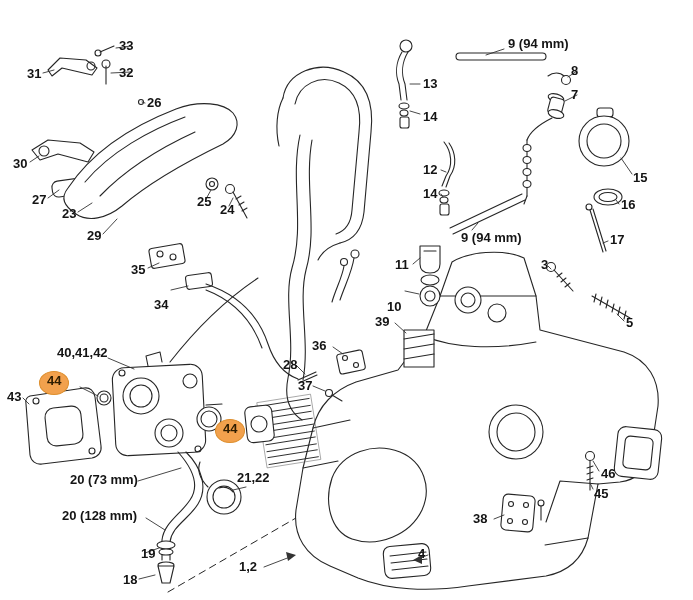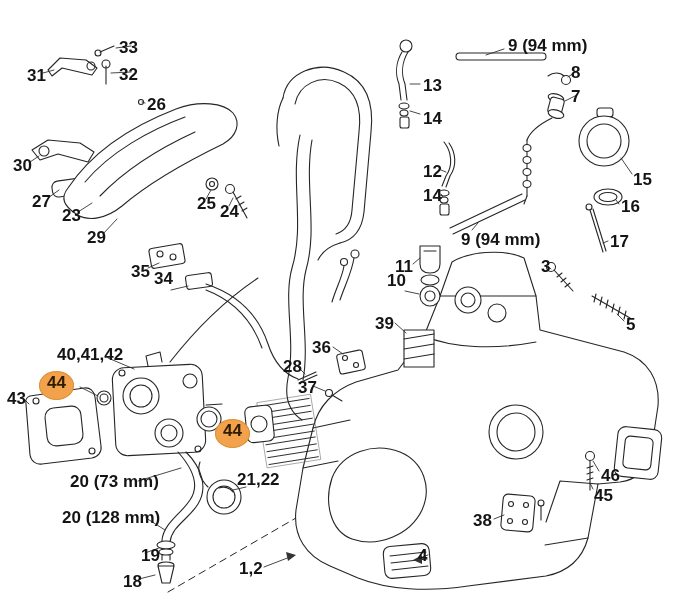--- a/index.html
+++ b/index.html
@@ -1,21 +1,21 @@
 <!DOCTYPE html>
 <html><head>
 <meta charset="utf-8">
 <style>
   * { box-sizing: border-box; margin: 0; padding: 0; }
   html, body { width: 693px; height: 600px; background: #ffffff; overflow: hidden;
     font-family: "Liberation Sans", sans-serif; }
   .stage { position: relative; width: 693px; height: 600px; background: #fff; }
   svg.art { position: absolute; left: 0; top: 0; }
   .label-layer { position: absolute; left: 0; top: 0; width: 100%; height: 100%; }
-  .part-label { position: absolute; font-size: 17px; font-weight: 700; color: #141414;
+  .part-label { position: absolute; font-size: 13px; font-weight: 700; color: #141414;
     white-space: nowrap; line-height: 1.1; cursor: pointer; }
   .part-label .suffix { font-weight: 700; text-align: right; }
   .part-label.highlight { border-radius: 50%; padding: 2px 7px 6px; margin-left: -7px;
     margin-top: -4px; color: #2e1d00; }
 </style>
 </head>
 <body>
 
 <div class="stage">
 
@@ -328,34 +328,34 @@
       <div class="part-label" style="left: 27px; top: 67px;"><span class="num">31</span></div>
       <div class="part-label" style="left: 119px; top: 66px;"><span class="num">32</span></div>
       <div class="part-label" style="left: 147px; top: 96px;"><span class="num">26</span></div>
       <div class="part-label" style="left: 13px; top: 157px;"><span class="num">30</span></div>
       <div class="part-label" style="left: 32px; top: 193px;"><span class="num">27</span></div>
       <div class="part-label" style="left: 62px; top: 207px;"><span class="num">23</span></div>
       <div class="part-label" style="left: 87px; top: 229px;"><span class="num">29</span></div>
       <div class="part-label" style="left: 197px; top: 195px;"><span class="num">25</span></div>
       <div class="part-label" style="left: 220px; top: 203px; text-align: center;"><span class="num">24</span></div>
       <div class="part-label" style="left: 131px; top: 263px;"><span class="num">35</span></div>
-      <div class="part-label" style="left: 154px; top: 270px; text-align: center;"><span class="num">34</span></div>
+      <div class="part-label" style="left: 154px; top: 298px; text-align: center;"><span class="num">34</span></div>
       <div class="part-label" style="left: 508px; top: 37px;"><span class="num">9</span><span class="suffix"> (94 mm)</span></div>
       <div class="part-label" style="left: 571px; top: 64px;"><span class="num">8</span></div>
       <div class="part-label" style="left: 571px; top: 88px;"><span class="num">7</span></div>
       <div class="part-label" style="left: 423px; top: 77px;"><span class="num">13</span></div>
       <div class="part-label" style="left: 423px; top: 110px;"><span class="num">14</span></div>
       <div class="part-label" style="left: 423px; top: 163px;"><span class="num">12</span></div>
       <div class="part-label" style="left: 423px; top: 187px;"><span class="num">14</span></div>
       <div class="part-label" style="left: 633px; top: 171px;"><span class="num">15</span></div>
       <div class="part-label" style="left: 621px; top: 198px;"><span class="num">16</span></div>
       <div class="part-label" style="left: 610px; top: 233px; text-align: center;"><span class="num">17</span></div>
       <div class="part-label" style="left: 461px; top: 231px;"><span class="num">9</span><span class="suffix"> (94 mm)</span></div>
       <div class="part-label" style="left: 395px; top: 258px;"><span class="num">11</span></div>
-      <div class="part-label" style="left: 387px; top: 272px;"><span class="num">10</span></div>
+      <div class="part-label" style="left: 387px; top: 300px;"><span class="num">10</span></div>
       <div class="part-label" style="left: 541px; top: 258px;"><span class="num">3</span></div>
       <div class="part-label" style="left: 626px; top: 316px;"><span class="num">5</span></div>
       <div class="part-label" style="left: 375px; top: 315px;"><span class="num">39</span></div>
       <div class="part-label" style="left: 312px; top: 339px;"><span class="num">36</span></div>
       <div class="part-label" style="left: 283px; top: 358px;"><span class="num">28</span></div>
       <div class="part-label" style="left: 298px; top: 379px;"><span class="num">37</span></div>
       <div class="part-label" style="left: 57px; top: 346px;"><span class="num">40,41,42</span></div>
       <div class="part-label highlight" style="left: 46px; top: 375px; background: rgb(242, 161, 77); border: 1.5px solid rgb(221, 143, 46);"><span class="num">44</span></div>
       <div class="part-label" style="left: 7px; top: 390px;"><span class="num">43</span></div>
       <div class="part-label highlight" style="left: 222px; top: 423px; background: rgb(242, 161, 77); border: 1.5px solid rgb(221, 143, 46);"><span class="num">44</span></div>

